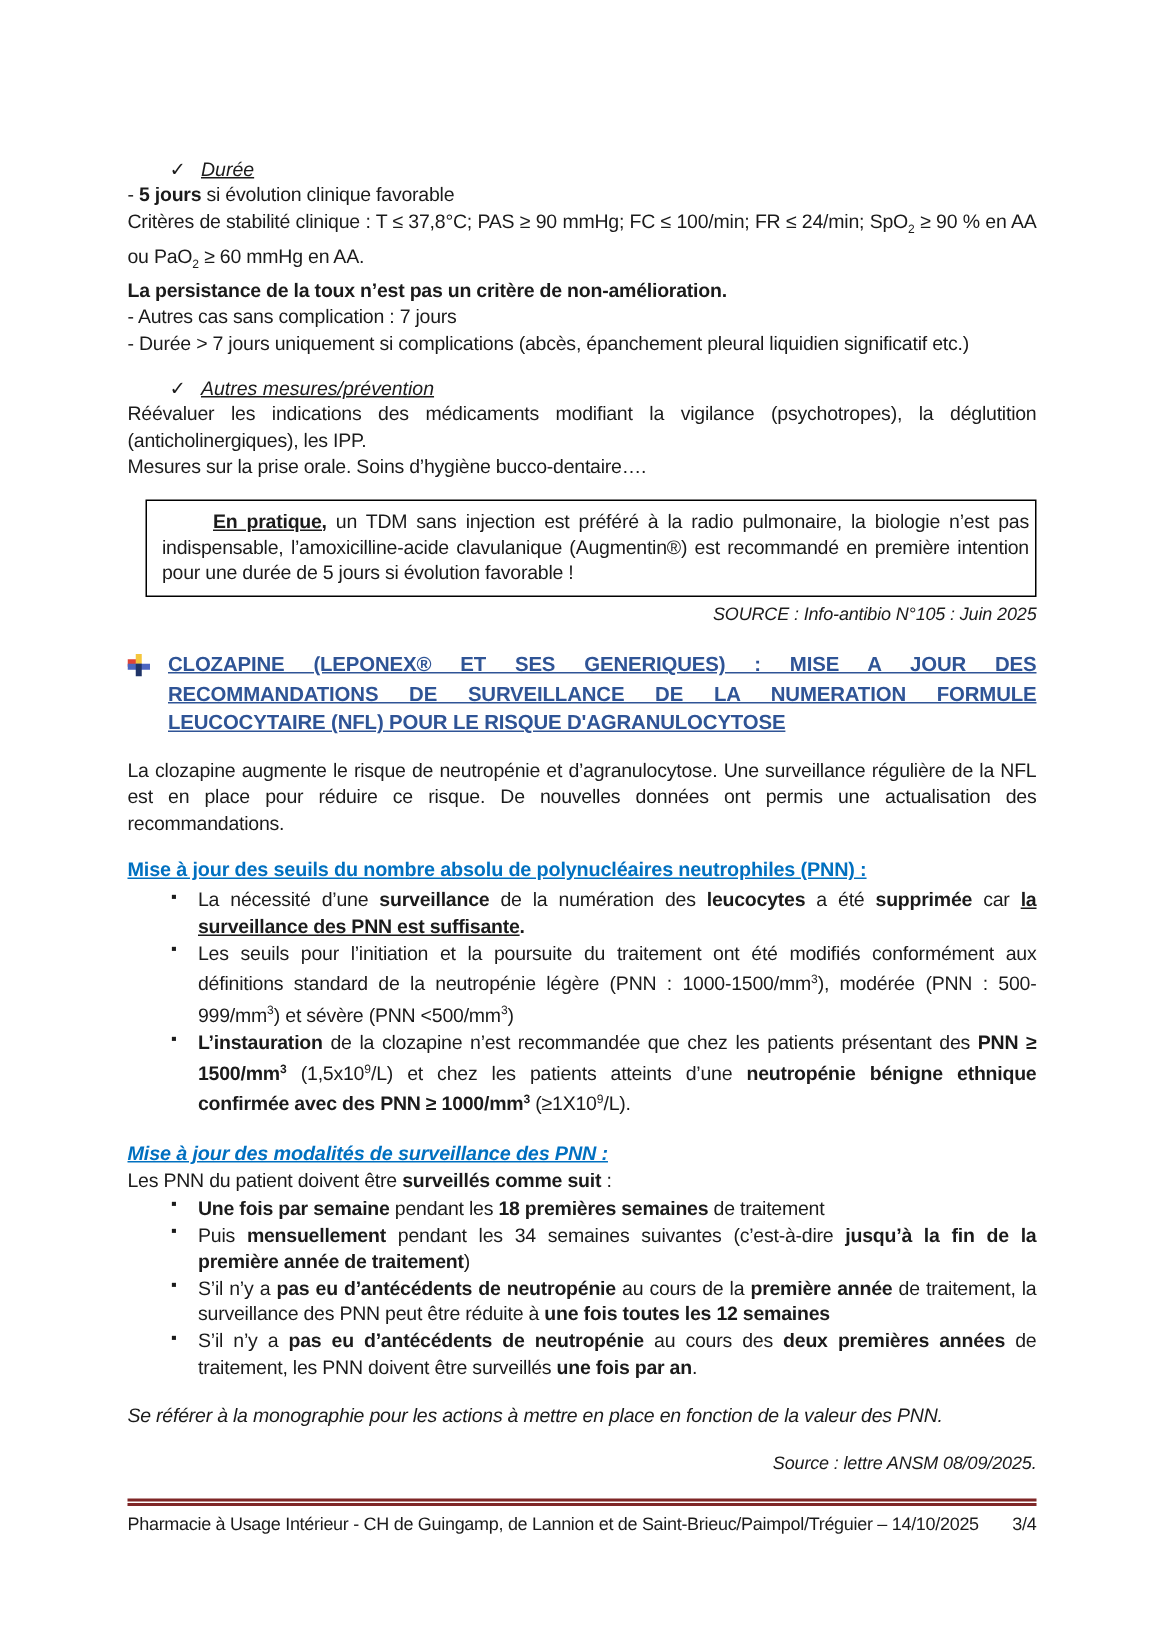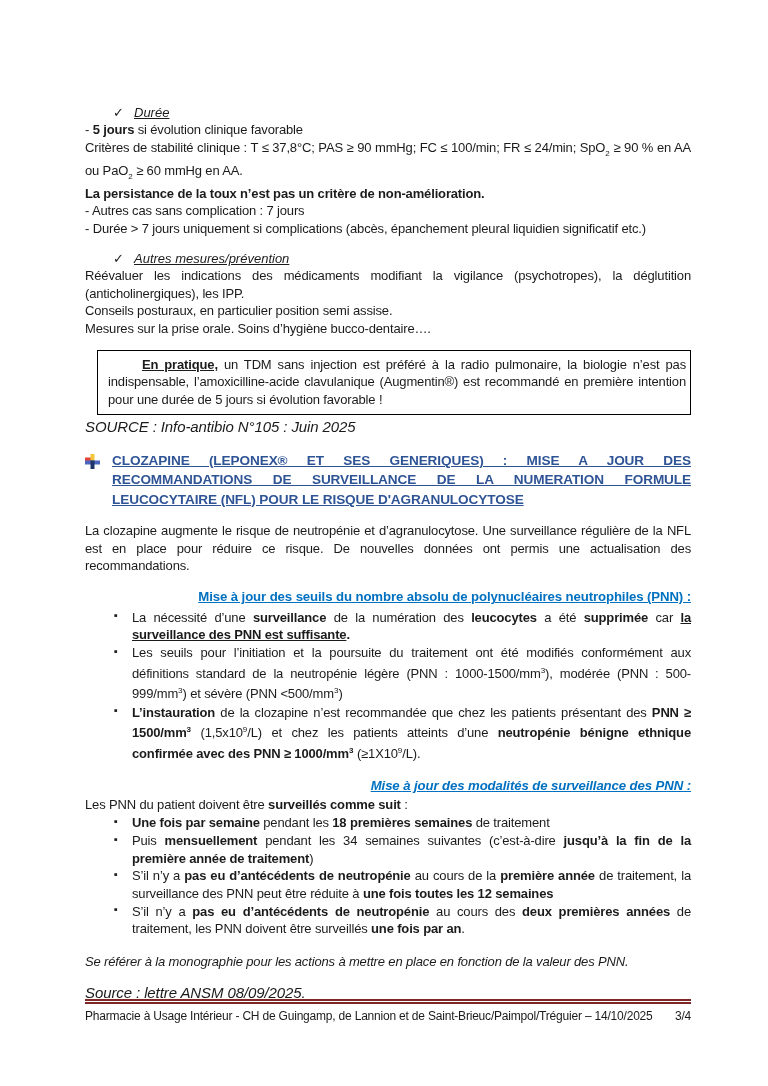--- a/index.html
+++ b/index.html
@@ -2,41 +2,41 @@
 <html style="--heading_blue: #2F5496; --subhead_blue: #0070C0; --footer_rule: #7F2626;"><head>
 <meta charset="utf-8">
 <style>
   html,body{margin:0;padding:0;background:#e8e8e8;}
   .page{
     position:relative;width:768px;height:1086px;background:#ffffff;
     font-family:"Liberation Sans","DejaVu Sans",sans-serif;
     color:#1b1b1b;overflow:hidden;margin:0 auto;
   }
   .content{position:absolute;left:85px;top:104px;width:606px;}
-  p{margin:0;text-align:right;}
+  p{margin:0;}
   .body{font-size:13px;line-height:17.4px;letter-spacing:-0.15px;}
   .just{text-align:justify;}
   .b{font-weight:bold;}
   .u{text-decoration:underline;}
   .sup{font-size:0.62em;vertical-align:super;letter-spacing:0;}
   .sub{font-size:0.62em;vertical-align:sub;letter-spacing:0;}
 
   .check-heading{position:relative;padding-left:49px;font-size:13px;line-height:17.4px;}
   .check-heading .check{position:absolute;left:28px;top:0;font-size:13px;}
   .check-heading .lbl{text-decoration:underline;font-style:italic;}
   .mt13{margin-top:13px;}
   .mt15{margin-top:15px;font-style:italic;}
 
   .pratique-box{
     margin-top:13px;border:1.5px solid #000;padding:5px 4px 6px 10px;margin-left:12px;
   }
   .pratique-box p{text-indent:34px;}
   .source-line{
-    margin-top:3px;text-align:left;font-style:italic;
-    font-size:15px;line-height:17.4px;letter-spacing:-0.1px;
+    margin-top:3px;text-align:right;font-style:italic;
+    font-size:12px;line-height:17.4px;letter-spacing:-0.1px;
   }
 
   .main-heading{
     position:relative;margin-top:15px;padding-left:27px;
     color:var(--heading_blue);font-weight:bold;font-size:13.6px;
     line-height:19.5px;text-align:justify;letter-spacing:-0.1px;
   }
   .main-heading .t{text-decoration:underline;}
   .plus-icon{position:absolute;left:0;top:3px;width:15px;height:15px;}
 
@@ -73,21 +73,20 @@
     <p class="body just"><span>Critères de stabilité clinique : T ≤ 37,8°C; PAS ≥ 90 mmHg; FC ≤ 100/min; FR ≤ 24/min; SpO</span><span class="sub">2</span><span> ≥ 90 % en AA ou PaO</span><span class="sub">2</span><span> ≥ 60 mmHg en AA.</span></p>
     <p class="body just"><span class="b">La persistance de la toux n’est pas un critère de non-amélioration.</span></p>
     <p class="body just"><span>- Autres cas sans complication : 7 jours</span></p>
     <p class="body just"><span>- Durée &gt; 7 jours uniquement si complications (abcès, épanchement pleural liquidien significatif etc.)</span></p>
 
     <div class="check-heading mt13">
       <span class="check">✓</span>
       <span class="lbl">Autres mesures/prévention</span>
     </div>
     <p class="body just">Réévaluer les indications des médicaments modifiant la vigilance (psychotropes), la déglutition (anticholinergiques), les IPP.</p>
-    <p class="body just">Conseils posturaux, en particulier position semi assise.</p>
     <p class="body just">Mesures sur la prise orale. Soins d’hygiène bucco-dentaire….</p>
 
     <div class="pratique-box">
       <p class="body just"><span class="b u">En pratique,</span><span> un TDM sans injection est préféré à la radio pulmonaire, la biologie n’est pas indispensable, l’amoxicilline-acide clavulanique (Augmentin®) est recommandé en première intention pour une durée de 5 jours si évolution favorable !</span></p>
     </div>
     <p class="source-line">SOURCE : Info-antibio N°105 : Juin 2025</p>
 
     <div class="main-heading">
       <span class="plus-icon">
         <svg width="15" height="15" viewBox="0 0 15 15" xmlns="http://www.w3.org/2000/svg">

